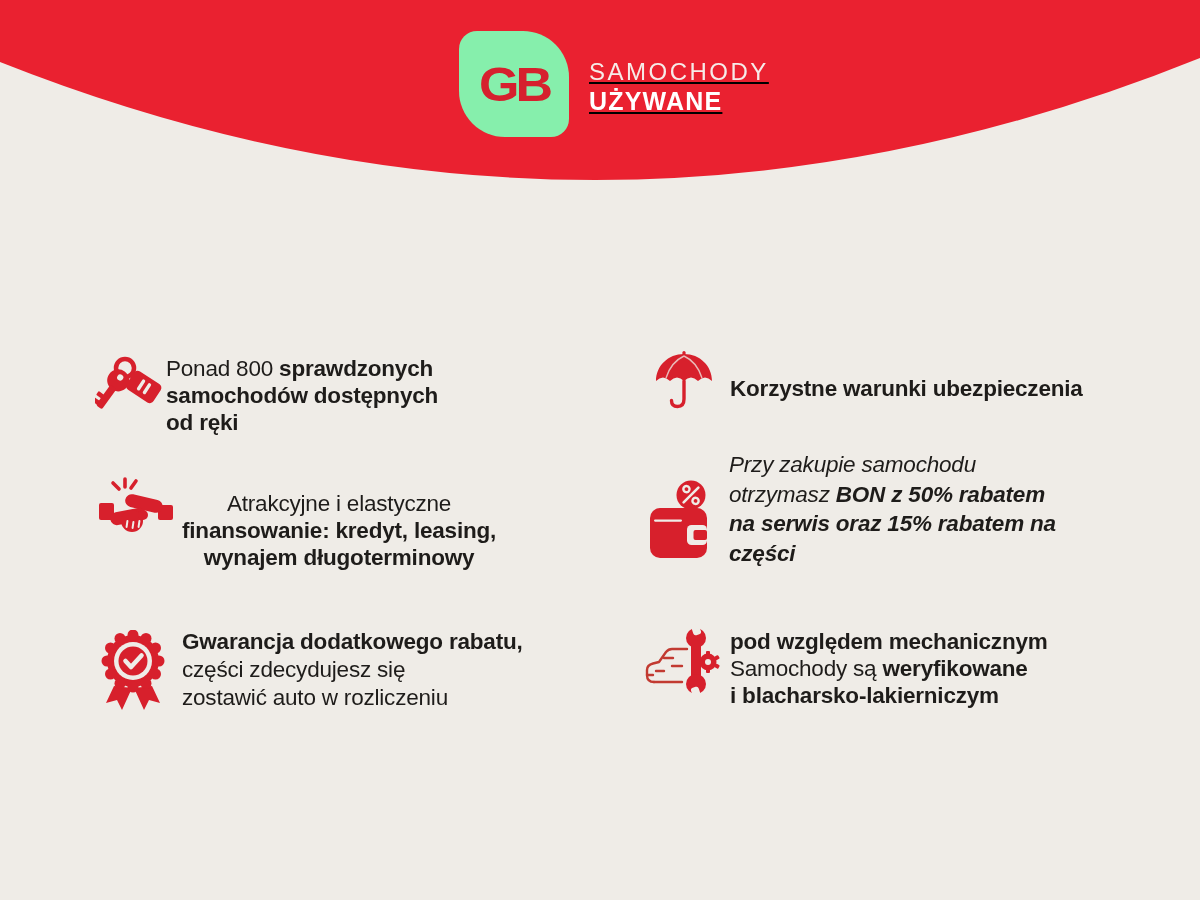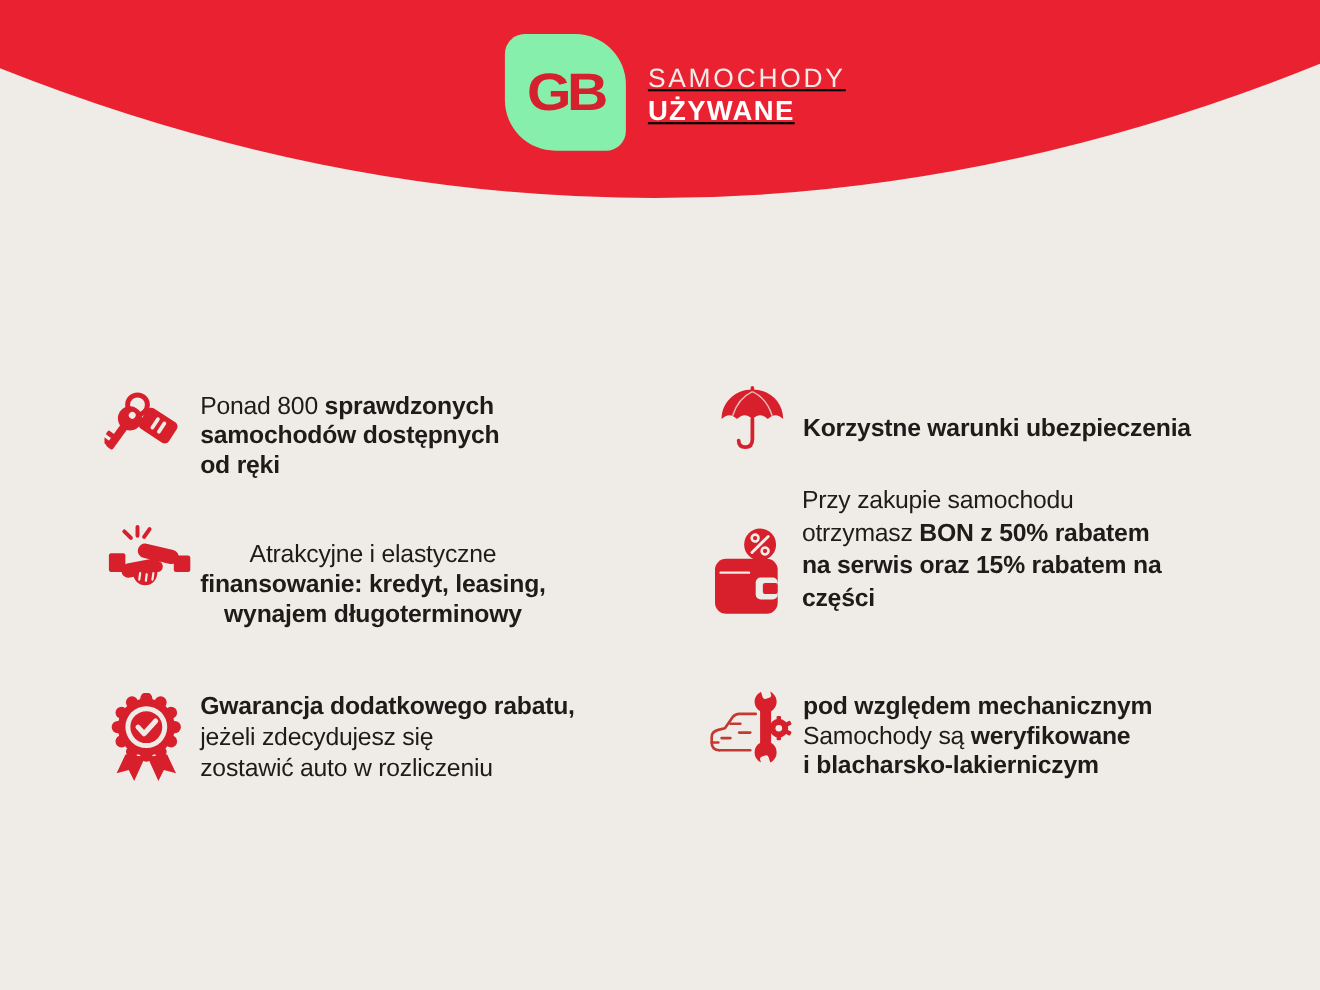--- a/index.html
+++ b/index.html
@@ -75,21 +75,21 @@
       <rect x="18.4" y="34" width="7.4" height="25" rx="2" class="ic"></rect>
       <rect x="12.5" y="46" width="7" height="4.6" rx="1" class="ic"></rect>
       <rect x="12.5" y="53.5" width="7" height="4.6" rx="1" class="ic"></rect>
     </g>
     <g transform="rotate(33 38 20)">
       <rect x="38" y="14" width="32" height="22" rx="4.5" class="ic"></rect>
       <rect x="49" y="18.5" width="3.4" height="12.5" rx="1.7" class="icw"></rect>
       <rect x="56" y="18.5" width="3.4" height="12.5" rx="1.7" class="icw"></rect>
     </g>
   </svg>
-  <div class="ftext" style="left:182px;top:355px;">
+  <div class="ftext" style="left:166px;top:355px;">
       <div><span>Ponad 800 </span><span class="b">sprawdzonych</span></div>
       <div><span class="b">samochodów dostępnych</span></div>
       <div><span class="b">od ręki</span></div>
     </div>
 
   <svg class="ficon" style="left:98px;top:473px;" width="76" height="76" viewBox="0 0 76 76" aria-hidden="true">
     <g class="ist" stroke-width="3.6" stroke-linecap="round">
       <path d="M27 6 V14"></path>
       <path d="M15 10 L21 16"></path>
       <path d="M38 8 L33 15"></path>
@@ -129,21 +129,21 @@
         <circle cx="33" cy="5" r="5.5"></circle>
       <circle cx="46" cy="8.5" r="5.5"></circle>
         <circle cx="55.5" cy="18" r="5.5"></circle>
     </g>
     <circle cx="33" cy="31" r="19" class="icw"></circle>
     <circle cx="33" cy="31" r="14.5" class="ic"></circle>
     <path d="M25.5 31 L31 37 L41.5 25.5" fill="none" stroke="#efece7" stroke-width="4.6" stroke-linecap="round" stroke-linejoin="round"></path>
   </svg>
   <div class="ftext lh28" style="left:182px;top:628px;">
       <div><span class="b">Gwarancja dodatkowego rabatu,</span></div>
-      <div><span>jeżeli zdecydujesz się</span></div>
+      <div><span>części zdecydujesz się</span></div>
       <div><span>zostawić auto w rozliczeniu</span></div>
     </div>
 
   <svg class="ficon" style="left:649px;top:349px;" width="70" height="62" viewBox="0 0 70 62" aria-hidden="true">
     <rect x="33.4" y="2" width="3.2" height="7" rx="1.6" class="ic"></rect>
     <path class="ic" d="M35 5 C 19 5, 7 17, 7 32 Q 14 25, 21 32 Q 28 25, 35 32 Q 42 25, 49 32 Q 56 25, 63 32 C 63 17, 51 5, 35 5 Z"></path>
     <path d="M35 7 Q 22 13, 17 29" stroke="#efece7" stroke-width="1.4" fill="none" opacity="0.75"></path>
     <path d="M35 7 Q 48 13, 53 29" stroke="#efece7" stroke-width="1.4" fill="none" opacity="0.75"></path>
     <path d="M35 32 L35 50 Q35 57.5 28.5 57.5 Q22.5 57.5 22.5 51.5" class="ist" stroke-width="3.4" stroke-linecap="round"></path>
   </svg>
@@ -156,21 +156,21 @@
     <g transform="rotate(10 43 17)">
       <circle cx="37.5" cy="12" r="3.1" fill="none" stroke="#efece7" stroke-width="2.4"></circle>
       <circle cx="48.5" cy="22" r="3.1" fill="none" stroke="#efece7" stroke-width="2.4"></circle>
       <path d="M49 8.5 L37 25.5" stroke="#efece7" stroke-width="2.6" stroke-linecap="round"></path>
     </g>
     <rect x="2" y="30" width="57" height="50" rx="10" class="ic"></rect>
     <rect x="6" y="41.5" width="28" height="2.2" rx="1.1" class="icw"></rect>
     <rect x="39" y="47" width="20" height="20" rx="4.5" class="icw"></rect>
     <rect x="45.5" y="52" width="13.5" height="10" rx="2" class="ic"></rect>
   </svg>
-  <div class="ftext lh29" style="left:729px;top:440px;">
+  <div class="ftext lh29" style="left:729px;top:450px;font-style:italic;">
       <div><span>Przy zakupie samochodu</span></div>
       <div><span>otrzymasz </span><span class="b">BON z 50% rabatem</span></div>
       <div><span class="b">na serwis oraz 15% rabatem na</span></div>
       <div><span class="b">części</span></div>
     </div>
 
   <svg class="ficon" style="left:642px;top:624px;" width="80" height="76" viewBox="0 0 80 76" aria-hidden="true">
     <g class="carline" stroke-width="2.4" stroke-linecap="round" stroke-linejoin="round">
       <path d="M12 58 Q5 58 5 51 L5 46 Q5 41 11 39.5 L17 38 L24 28 Q26.5 25 30 25 L45 25"></path>
       <path d="M22 34 L31 34"></path>

